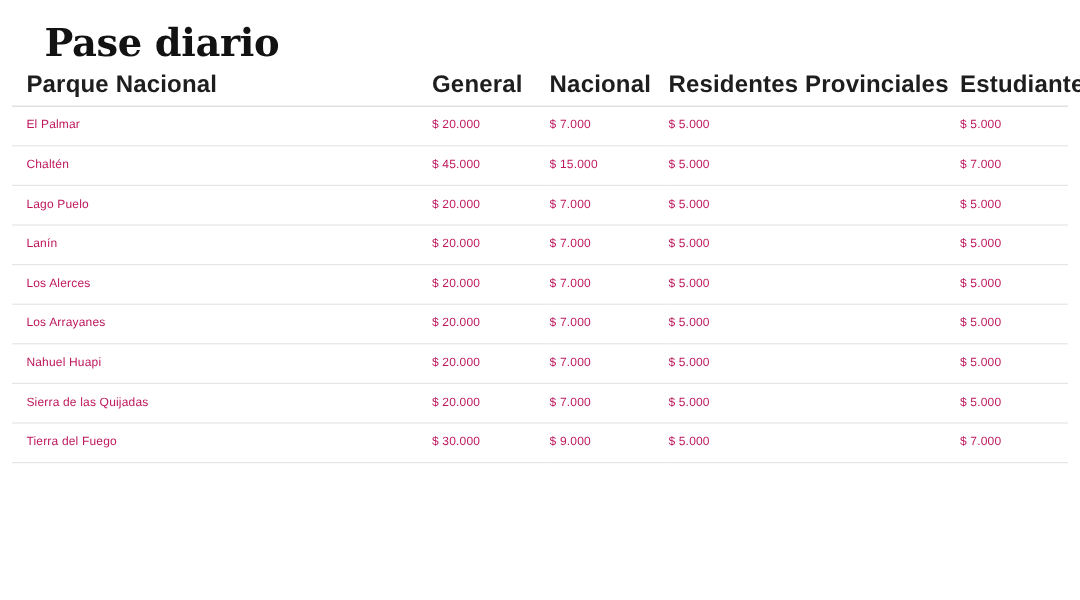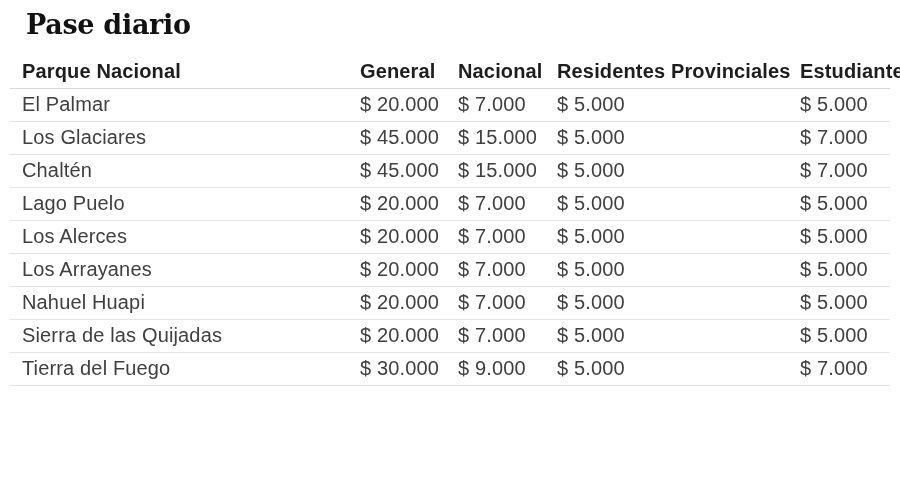--- a/index.html
+++ b/index.html
@@ -14,24 +14,24 @@
   }
   .page {
     position: relative;
     width: 900px;
     height: 500px;
   }
   .page-title {
     position: absolute;
     left: 22px;
     top: 4px;
-    margin: 4px;
+    margin: 15px;
     font-family: "DejaVu Serif", "Liberation Serif", serif;
     font-weight: 700;
-    font-size: 27px;
+    font-size: 32px;
     line-height: 34px;
     color: #121212;
     letter-spacing: -0.3px;
   }
   table.price-table {
     position: absolute;
     left: 10px;
     top: 56px;
     width: 880px;
     border-collapse: collapse;
@@ -52,23 +52,23 @@
   thead th {
     height: 32px;
     font-size: 20px;
     font-weight: 700;
     color: #1e1e1e;
     letter-spacing: 0.15px;
     border-bottom: 1px solid #d9d9d9;
   }
   tbody td {
     height: 33px;
-    font-size: 20px;
+    font-size: 10px;
     font-weight: 500;
-    color: #404040;
+    color: #be185d;
     letter-spacing: 0.15px;
     border-bottom: 1px solid #e5e5e5;
   }
   th.cell-name, td.cell-name { padding-left: 12px; }
 </style>
 </head>
 <body>
 
 <div class="page">
 
@@ -93,35 +93,35 @@
     </thead>
     <tbody>
         <tr>
       <td class="cell-name">El Palmar</td>
       <td>$ 20.000</td>
       <td>$ 7.000</td>
       <td>$ 5.000</td>
       <td>$ 5.000</td>
     </tr>
         <tr>
-      <td class="cell-name">Los Glaciares</td>
-      <td>$ 45.000</td>
-      <td>$ 15.000</td>
-      <td>$ 5.000</td>
-      <td>$ 7.000</td>
-    </tr>
-        <tr>
       <td class="cell-name">Chaltén</td>
       <td>$ 45.000</td>
       <td>$ 15.000</td>
       <td>$ 5.000</td>
       <td>$ 7.000</td>
     </tr>
         <tr>
       <td class="cell-name">Lago Puelo</td>
+      <td>$ 20.000</td>
+      <td>$ 7.000</td>
+      <td>$ 5.000</td>
+      <td>$ 5.000</td>
+    </tr>
+        <tr>
+      <td class="cell-name">Lanín</td>
       <td>$ 20.000</td>
       <td>$ 7.000</td>
       <td>$ 5.000</td>
       <td>$ 5.000</td>
     </tr>
         <tr>
       <td class="cell-name">Los Alerces</td>
       <td>$ 20.000</td>
       <td>$ 7.000</td>
       <td>$ 5.000</td>

